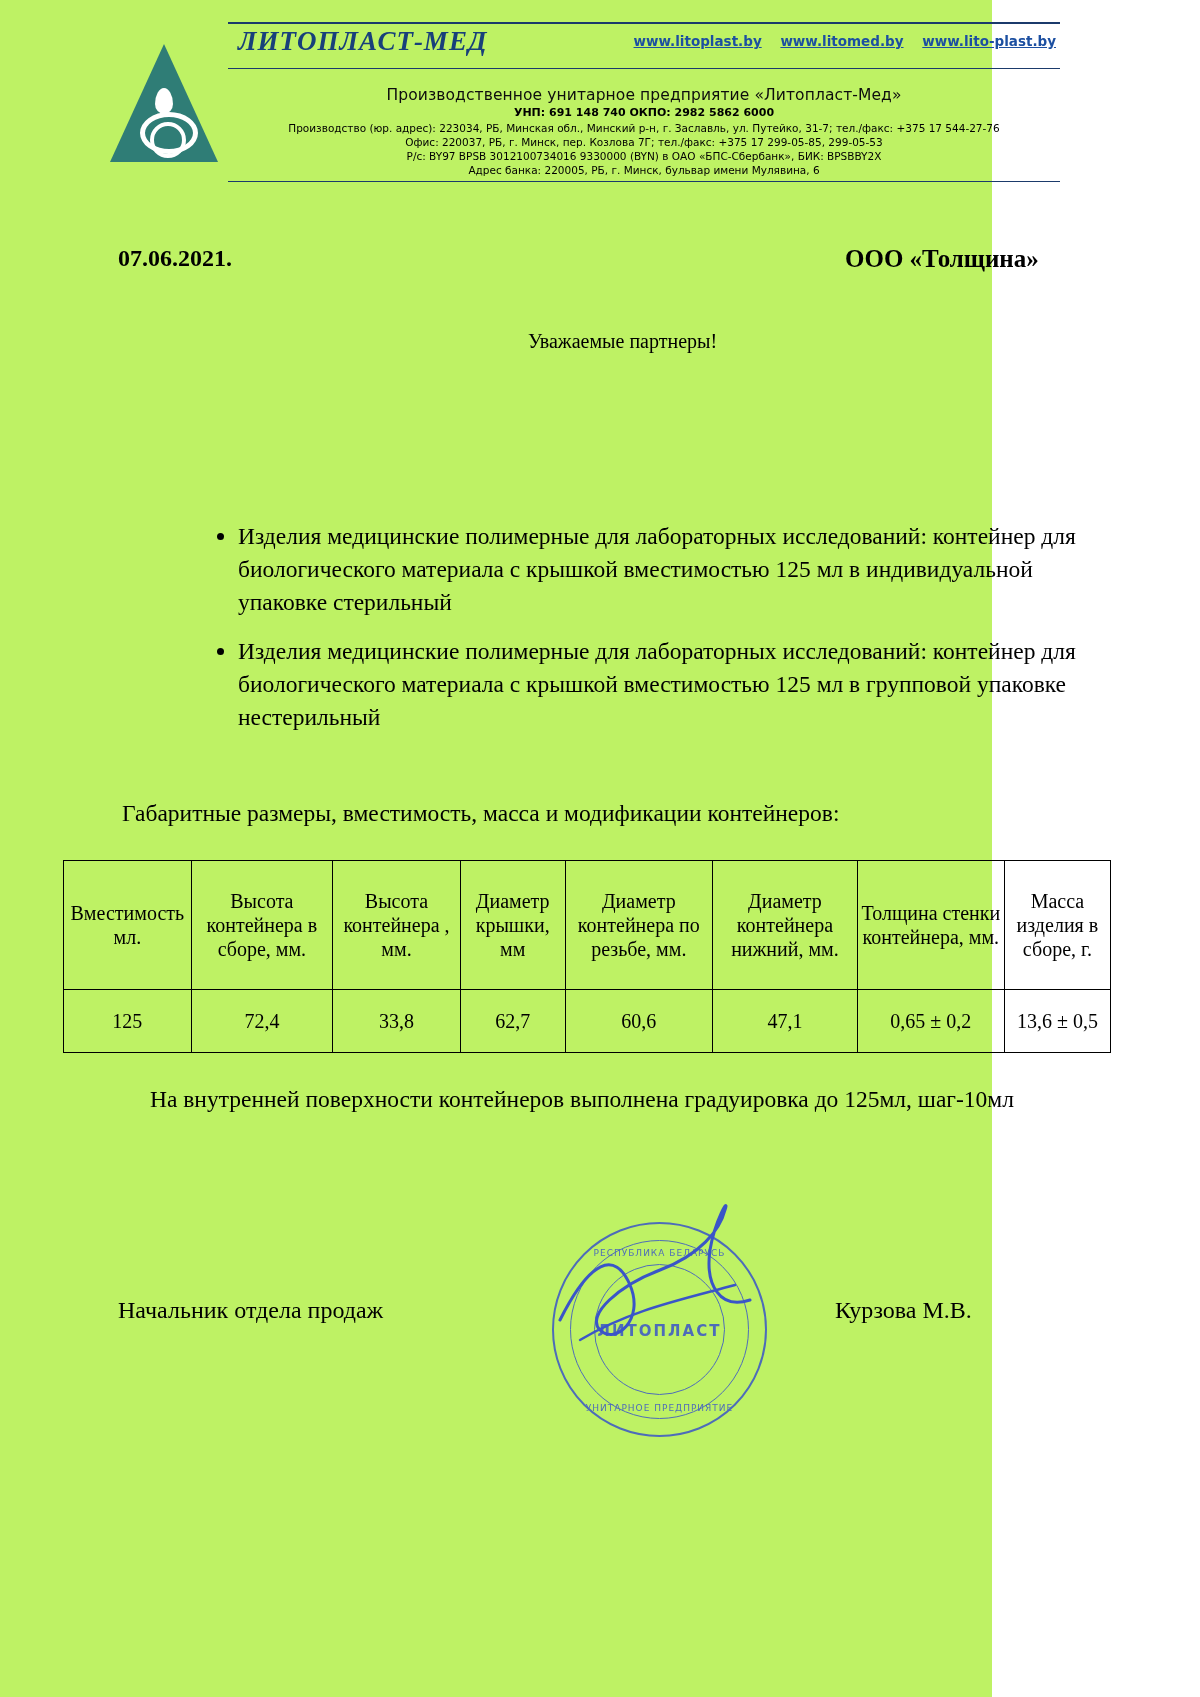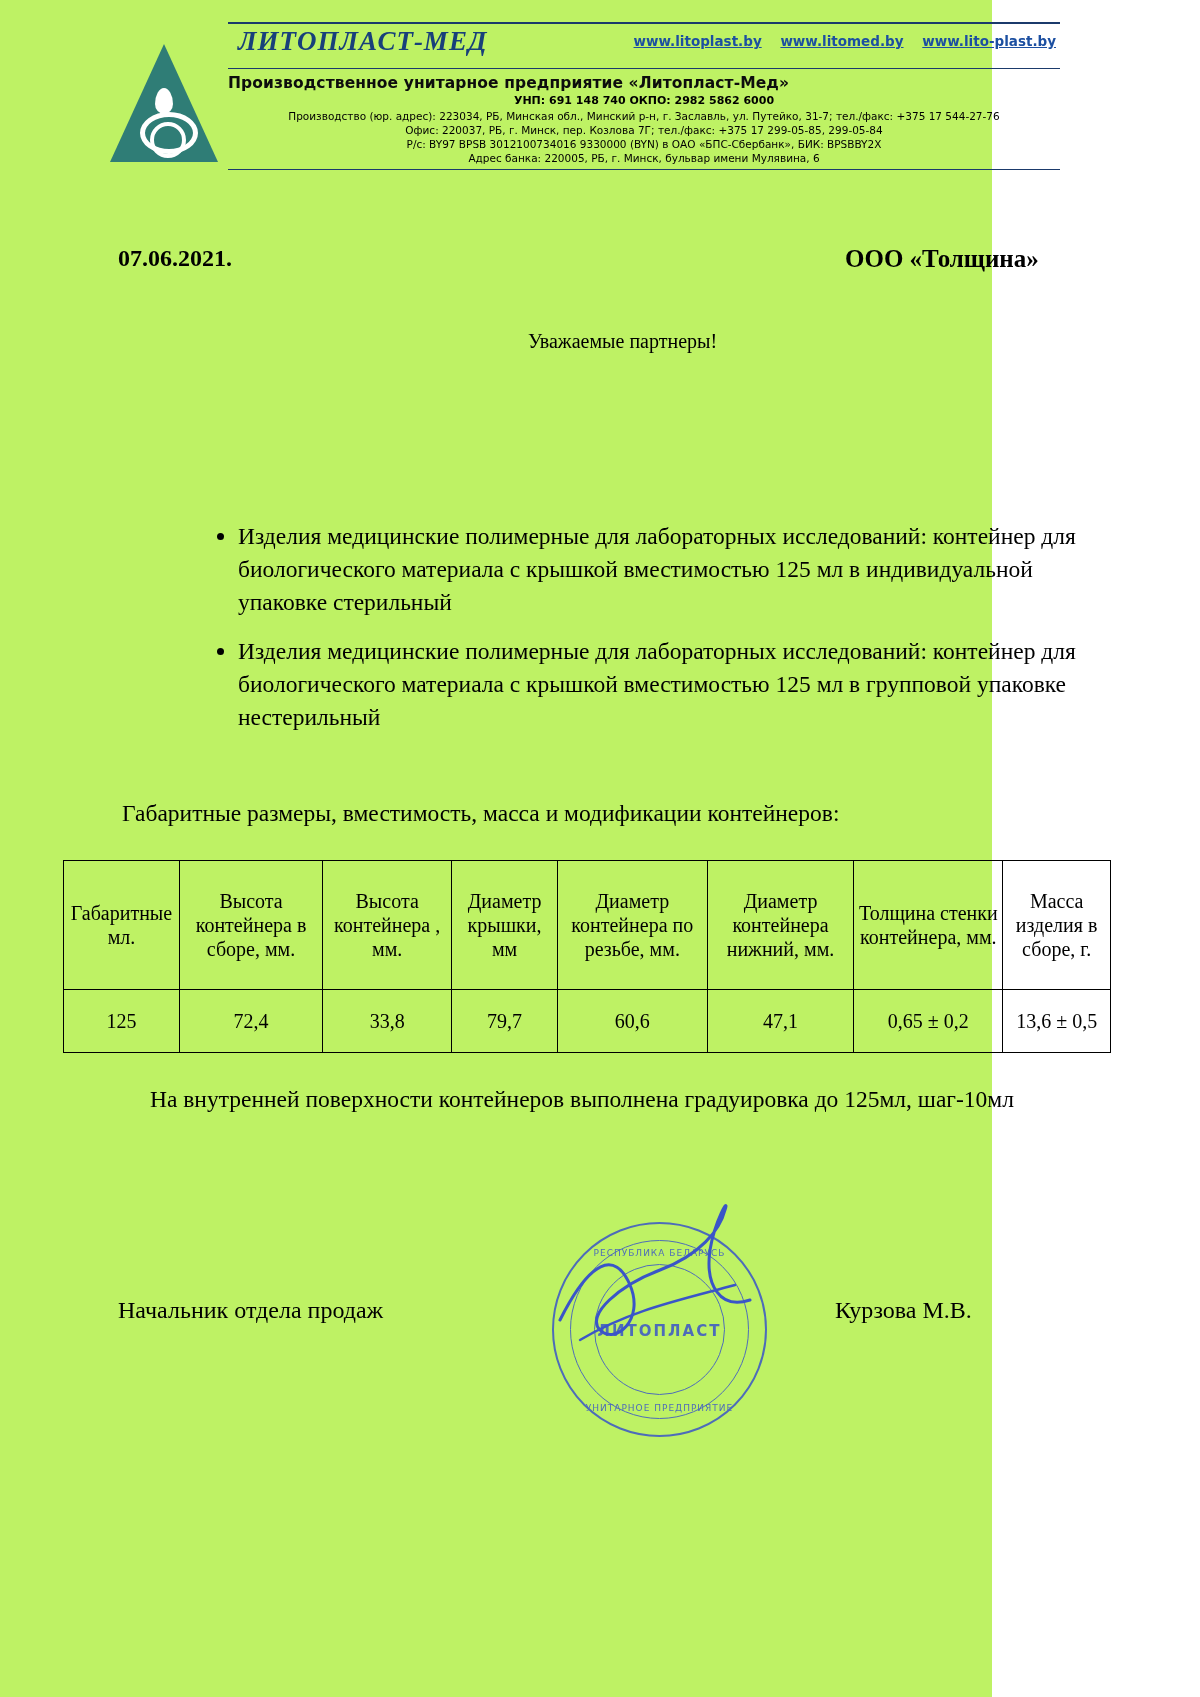--- a/index.html
+++ b/index.html
@@ -79,26 +79,28 @@
   }
   .sites span { margin-left: 14px; text-decoration: underline; }
   .sites span:first-child { margin-left: 0; }
 
   .header-mid-rule {
     border-top: 1.5px solid #1b3a6b;
     width: 832px;
     height: 0;
   }
   .company-line {
+    text-align: center;
     font-family: "DejaVu Sans", sans-serif;
-    font-weight: bold;
+    font-weight: normal;
     font-size: 15.5px;
     color: #0d0d0d;
     padding-top: 5px;
     letter-spacing: 0.1px;
+    margin-top: 12px;
   }
   .reg-line {
     text-align: center;
     font-family: "DejaVu Sans", sans-serif;
     font-weight: bold;
     font-size: 11px;
     padding-top: 2px;
   }
   .details {
     font-family: "DejaVu Sans", sans-serif;
@@ -343,21 +345,21 @@
           <span>www.litoplast.by</span>
           <span>www.litomed.by</span>
           <span>www.lito-plast.by</span>
         </div>
       </div>
       <div class="header-mid-rule"></div>
       <div class="company-line">Производственное унитарное предприятие «Литопласт-Мед»</div>
       <div class="reg-line">УНП: 691 148 740  ОКПО: 2982 5862 6000</div>
       <div class="details">
         <div>Производство (юр. адрес): 223034, РБ, Минская обл., Минский р-н, г. Заславль, ул. Путейко, 31-7; тел./факс: +375 17 544-27-76</div>
-        <div>Офис: 220037, РБ, г. Минск, пер. Козлова 7Г; тел./факс: +375 17 299-05-85, 299-05-84</div>
+        <div>Офис: 220037, РБ, г. Минск, пер. Козлова 7Г; тел./факс: +375 17 299-05-85, 299-05-53</div>
         <div>Р/с: BY97 BPSB 3012100734016 9330000 (BYN) в ОАО «БПС-Сбербанк», БИК: BPSBBY2X</div>
         <div>Адрес банка: 220005, РБ, г. Минск, бульвар имени Мулявина, 6</div>
       </div>
       <div class="header-bottom-rule"></div>
     </div>
   </div>
 
   <div class="date">07.06.2021.</div>
   <div class="addressee">ООО «Толщина»</div>
 
@@ -367,36 +369,36 @@
   <ul class="bullets">
     <li>Изделия медицинские полимерные для лабораторных исследований: контейнер для биологического материала с крышкой вместимостью 125 мл в индивидуальной упаковке стерильный</li>
     <li>Изделия медицинские полимерные для лабораторных исследований: контейнер для биологического материала с крышкой вместимостью 125 мл в групповой упаковке нестерильный</li>
   </ul>
 
   <div class="section-title">Габаритные размеры, вместимость, масса и модификации контейнеров:</div>
 
   <table class="specs">
     <thead>
       <tr>
-        <th>Габаритные мл.</th>
+        <th>Вместимость мл.</th>
         <th>Высота контейнера в сборе, мм.</th>
         <th>Высота контейнера , мм.</th>
         <th>Диаметр крышки, мм</th>
         <th>Диаметр контейнера по резьбе, мм.</th>
         <th>Диаметр контейнера нижний, мм.</th>
         <th>Толщина стенки контейнера, мм.</th>
         <th>Масса изделия в сборе, г.</th>
       </tr>
     </thead>
     <tbody>
       <tr>
         <td>125</td>
         <td>72,4</td>
         <td>33,8</td>
-        <td>79,7</td>
+        <td>62,7</td>
         <td>60,6</td>
         <td>47,1</td>
         <td>0,65 ± 0,2</td>
         <td>13,6 ± 0,5</td>
       </tr>
     </tbody>
   </table>
 
   <div class="after-table">На внутренней поверхности контейнеров выполнена градуировка до 125мл, шаг-10мл</div>
 

